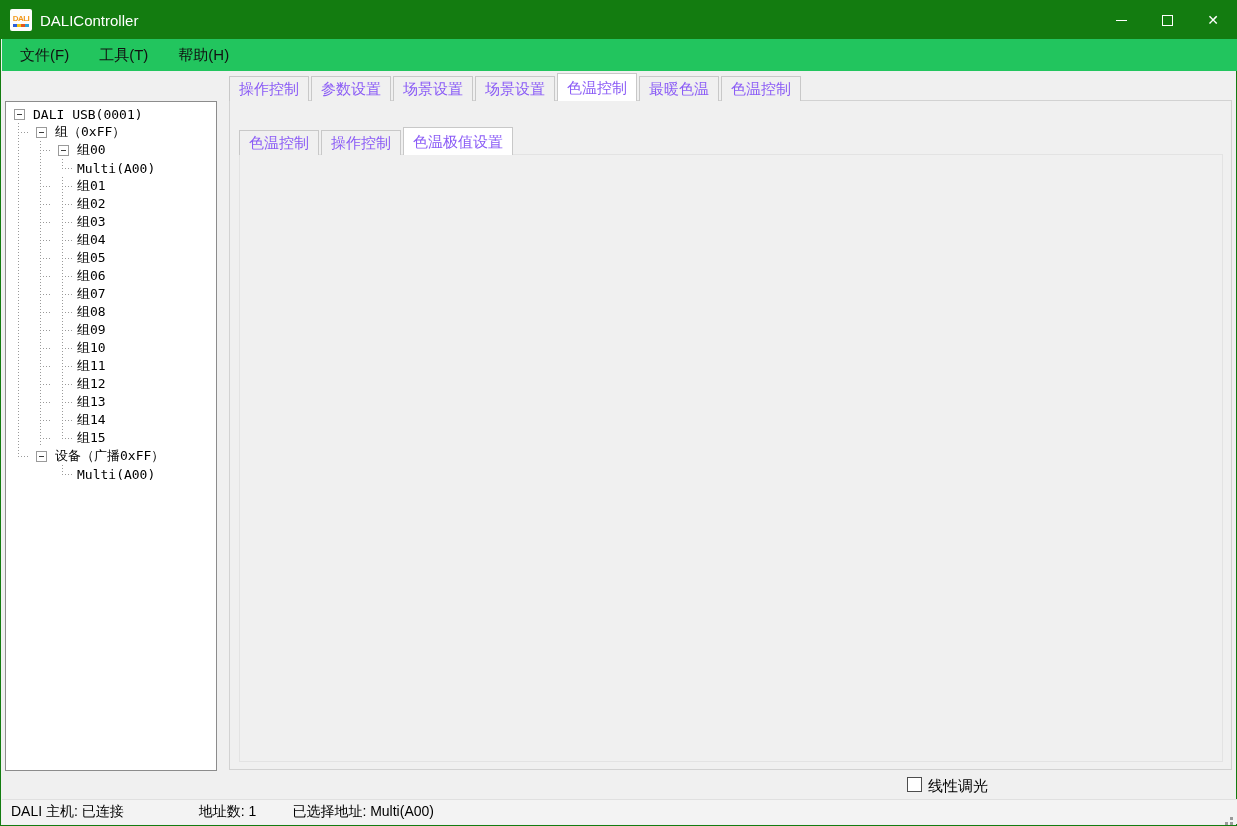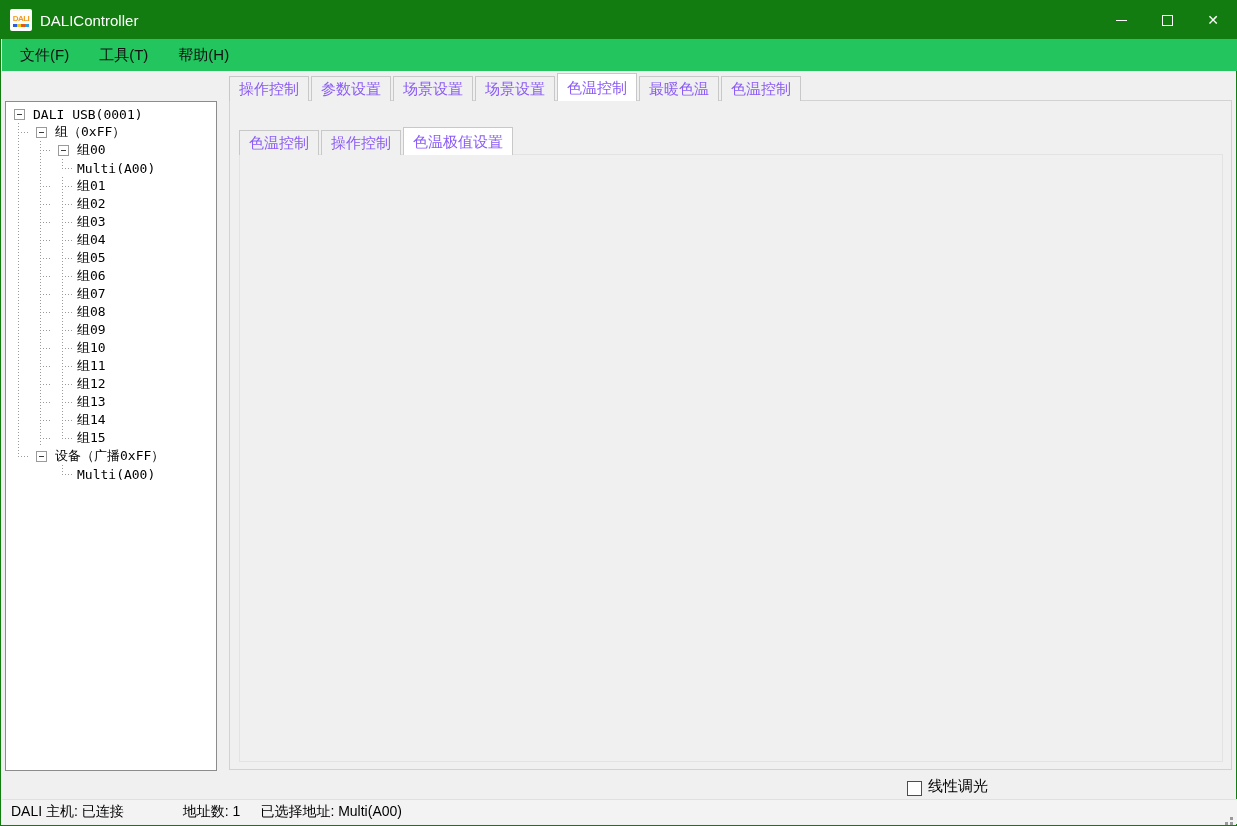--- a/index.html
+++ b/index.html
@@ -112,29 +112,29 @@
   .bottom-btns { position:absolute; left:0; top:270px; width:100%; height:28px; }
   .btn-read {
     position:absolute; left:205px; top:0; width:78px; height:26px;
     background:#e9e9e9; border:1px solid #0078d7; box-shadow:inset 0 0 0 1px #0078d7;
     font-size:15px; font-family:"Liberation Sans", sans-serif;
   }
   .btn-save2 { position:absolute; left:313px; top:0; width:78px; height:26px; }
 
   
   .footer-strip { position:absolute; left:1px; top:771px; width:1235px; height:29px; display:flex; align-items:center; }
-  .checkbox-wrap { position:absolute; left:905px; display:flex; align-items:flex-end; }
+  .checkbox-wrap { position:absolute; left:905px; display:flex; align-items:flex-start; }
   .checkbox { width:15px; height:15px; background:#fff; border:1px solid #4d4d4d; flex:none; }
   .checkbox-label { margin-left:6px; font-size:15px; color:#000; }
 
   
   .statusbar {
     position:absolute; left:1px; bottom:1px; width:1235px; height:25px;
     background:#f3f3f3; border-top:1px solid #e0e0e0; display:flex; align-items:center;
-    font-size:14px; color:#000;
+    font-size:14px; color:#000;gap:16px;
   }
   .sb-item { white-space:nowrap; }
   .sb-1 { margin-left:9px; }
   .sb-2 { margin-left:59px; }
   .sb-3 { margin-left:20px; }
   .resize-grip {
     position:absolute; right:4px; bottom:4px; width:3px; height:3px; background:#9a9a9a;
     box-shadow:-5px 5px 0 #9a9a9a, 0 5px 0 #9a9a9a, -10px 10px 0 #9a9a9a, -5px 10px 0 #9a9a9a, 0 10px 0 #9a9a9a;
   }
 </style>

